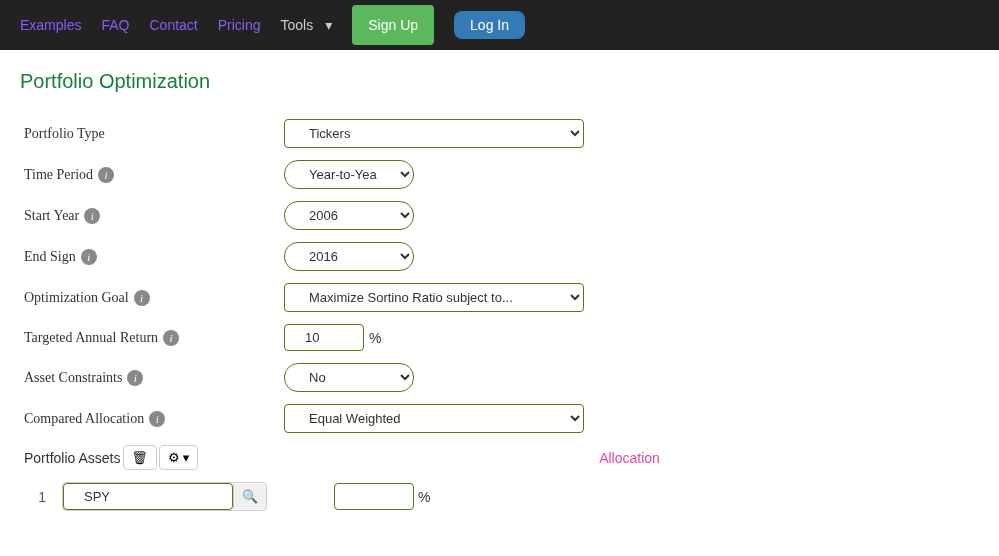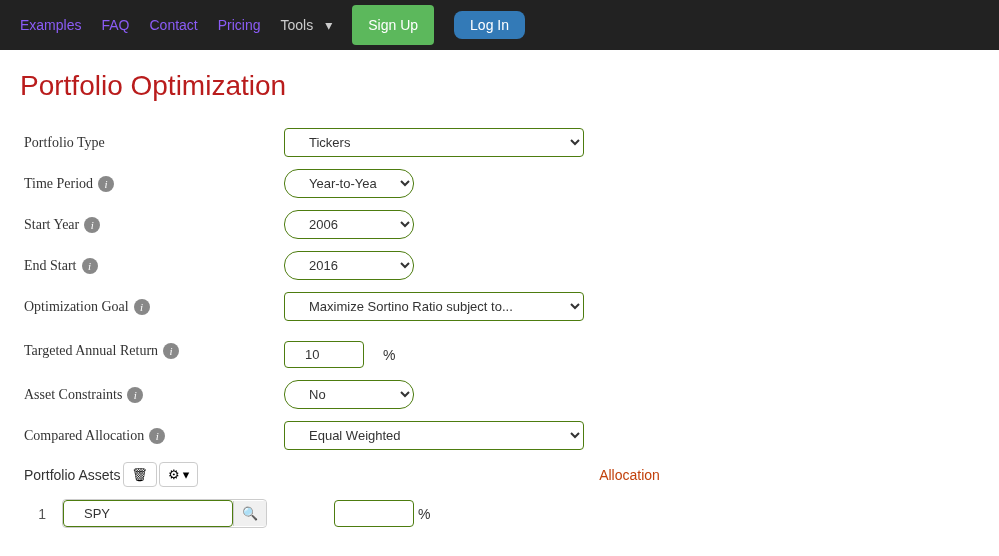--- a/index.html
+++ b/index.html
@@ -60,23 +60,23 @@
       gap: 12px;
     }
 
     
     .main {
       padding: 20px 20px;
       background: #fff;
       min-height: 506px;
     }
     .page-title {
-      font-size: 28px;
+      font-size: 20px;
       font-weight: normal;
-      color: #b91c1c;
+      color: #15803d;
       margin-bottom: 20px;
     }
 
     
     .form-table {
       width: 100%;
       border-collapse: collapse;
     }
     .form-table tr td {
       padding: 6px 4px;
@@ -116,22 +116,21 @@
       color: #333;
     }
     select { cursor: pointer; }
 
     .select-wide { width: 300px; }
     .select-narrow { width: 130px; border-radius: 14px; }
 
     .input-with-unit {
       display: flex;
       align-items: center;
-      gap: 19px;
-      margin-top: 8px;
+      gap: 5px;
     }
     .input-with-unit input {
       width: 80px;
     }
     .unit-label {
       font-size: 14px;
       color: #333;
     }
 
     
@@ -152,21 +151,21 @@
       cursor: pointer;
       font-size: 13px;
       display: inline-flex;
       align-items: center;
       gap: 3px;
     }
 
     .allocation-header {
       text-align: center;
       font-weight: normal;
-      color: #c2410c;
+      color: #ec4899;
       padding-left: 30px;
     }
 
     
     .asset-row td {
       padding: 4px 4px;
       vertical-align: middle;
     }
     .row-number {
       width: 30px;
@@ -278,21 +277,21 @@
             <option>2006</option>
             <option>2005</option>
             <option>2007</option>
           </select>
         </td>
       </tr>
 
       <tr>
         <td>
           <div class="label-cell">
-            <span>End Start</span>
+            <span>End Sign</span>
             <span class="info-icon">i</span>
           </div>
         </td>
         <td>
           <select class="select-narrow">
             <option>2016</option>
             <option>2015</option>
             <option>2017</option>
           </select>
         </td>

